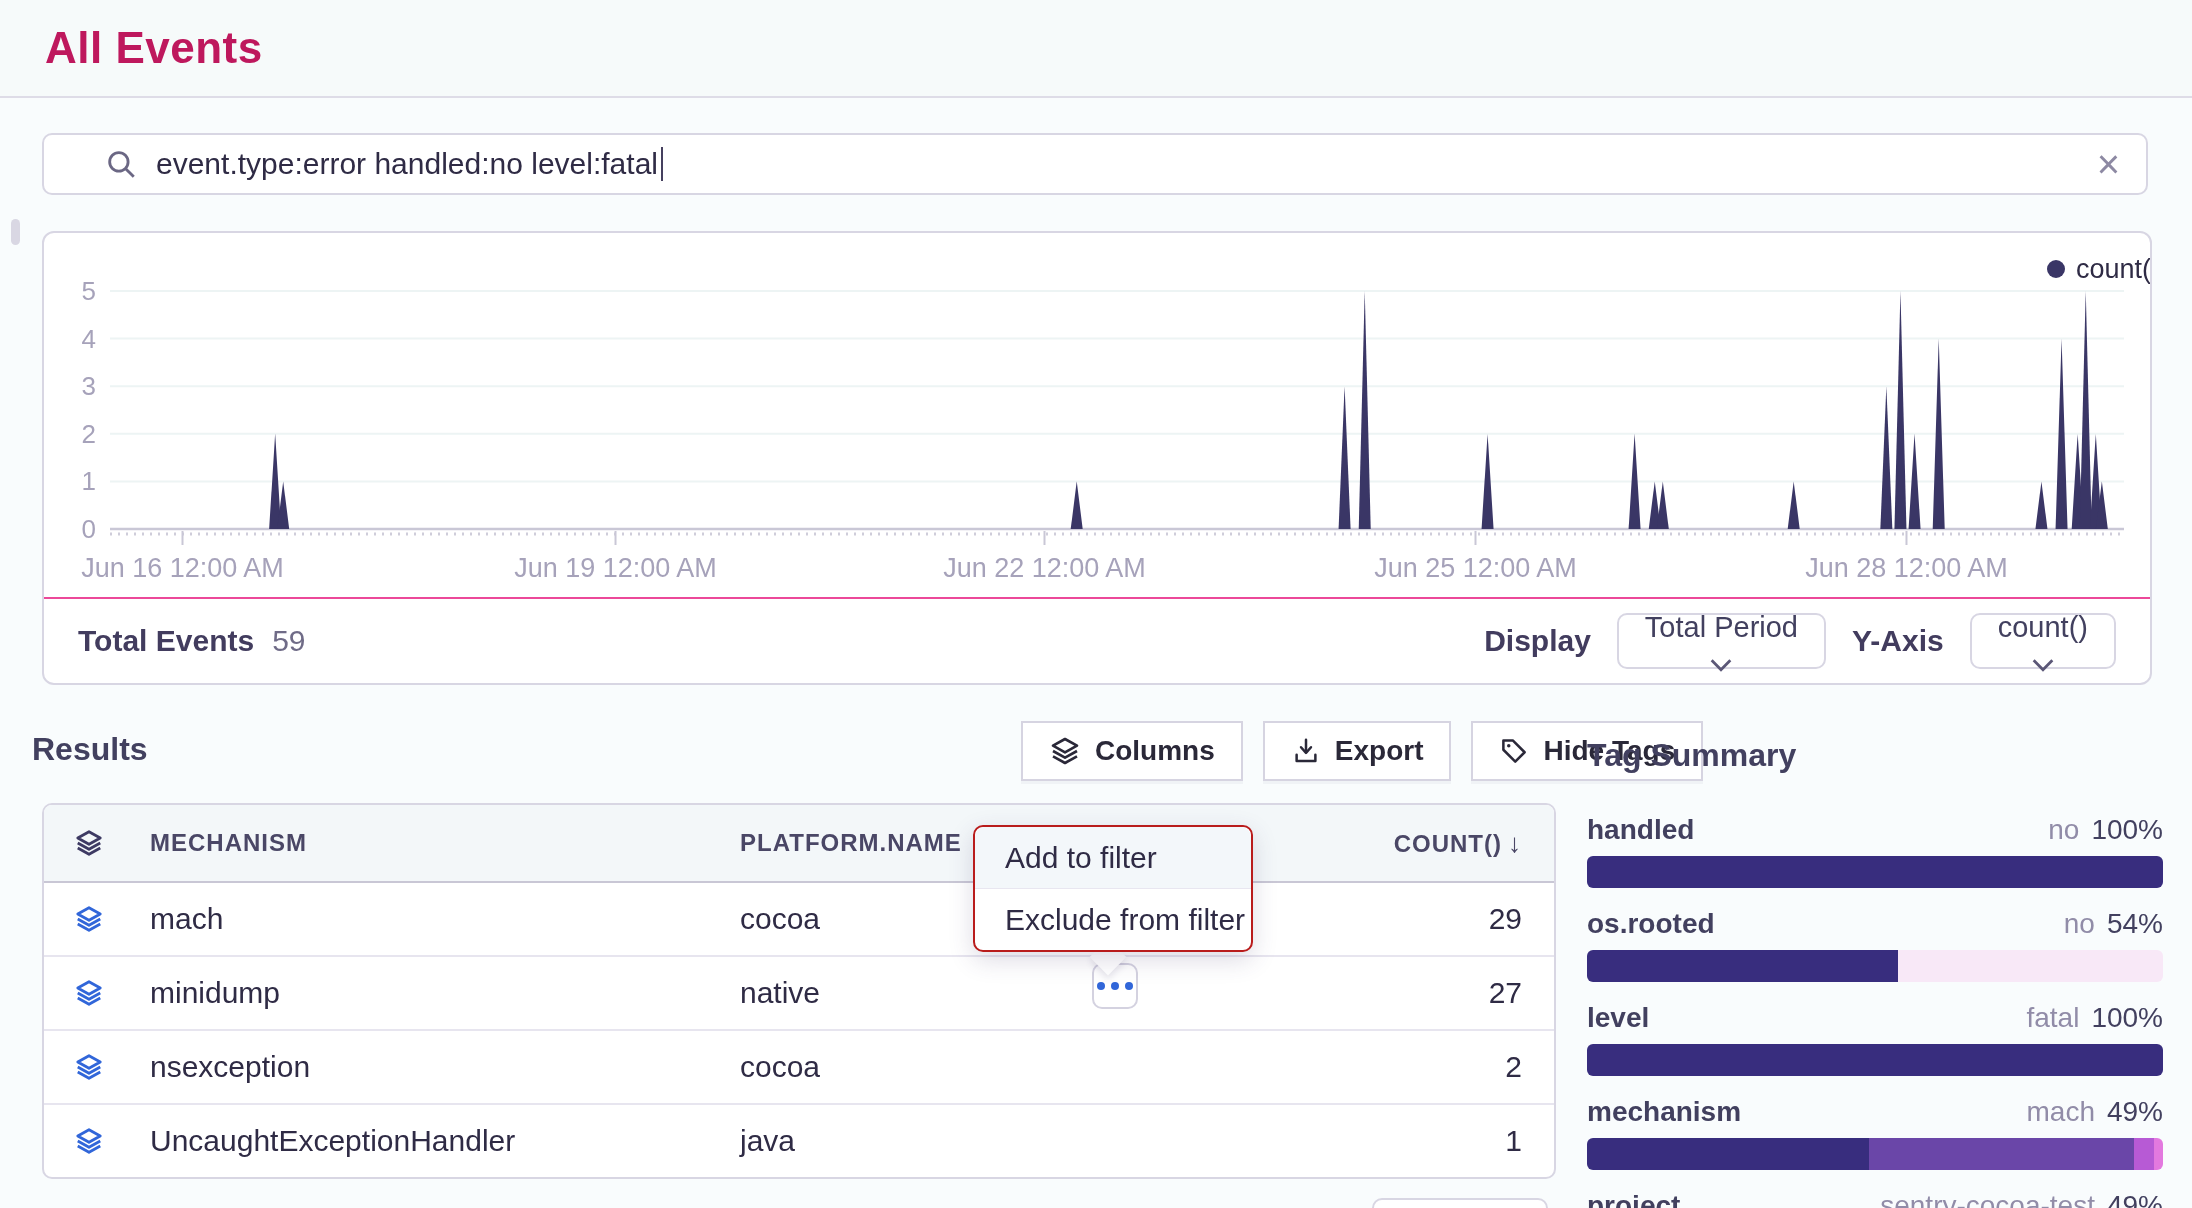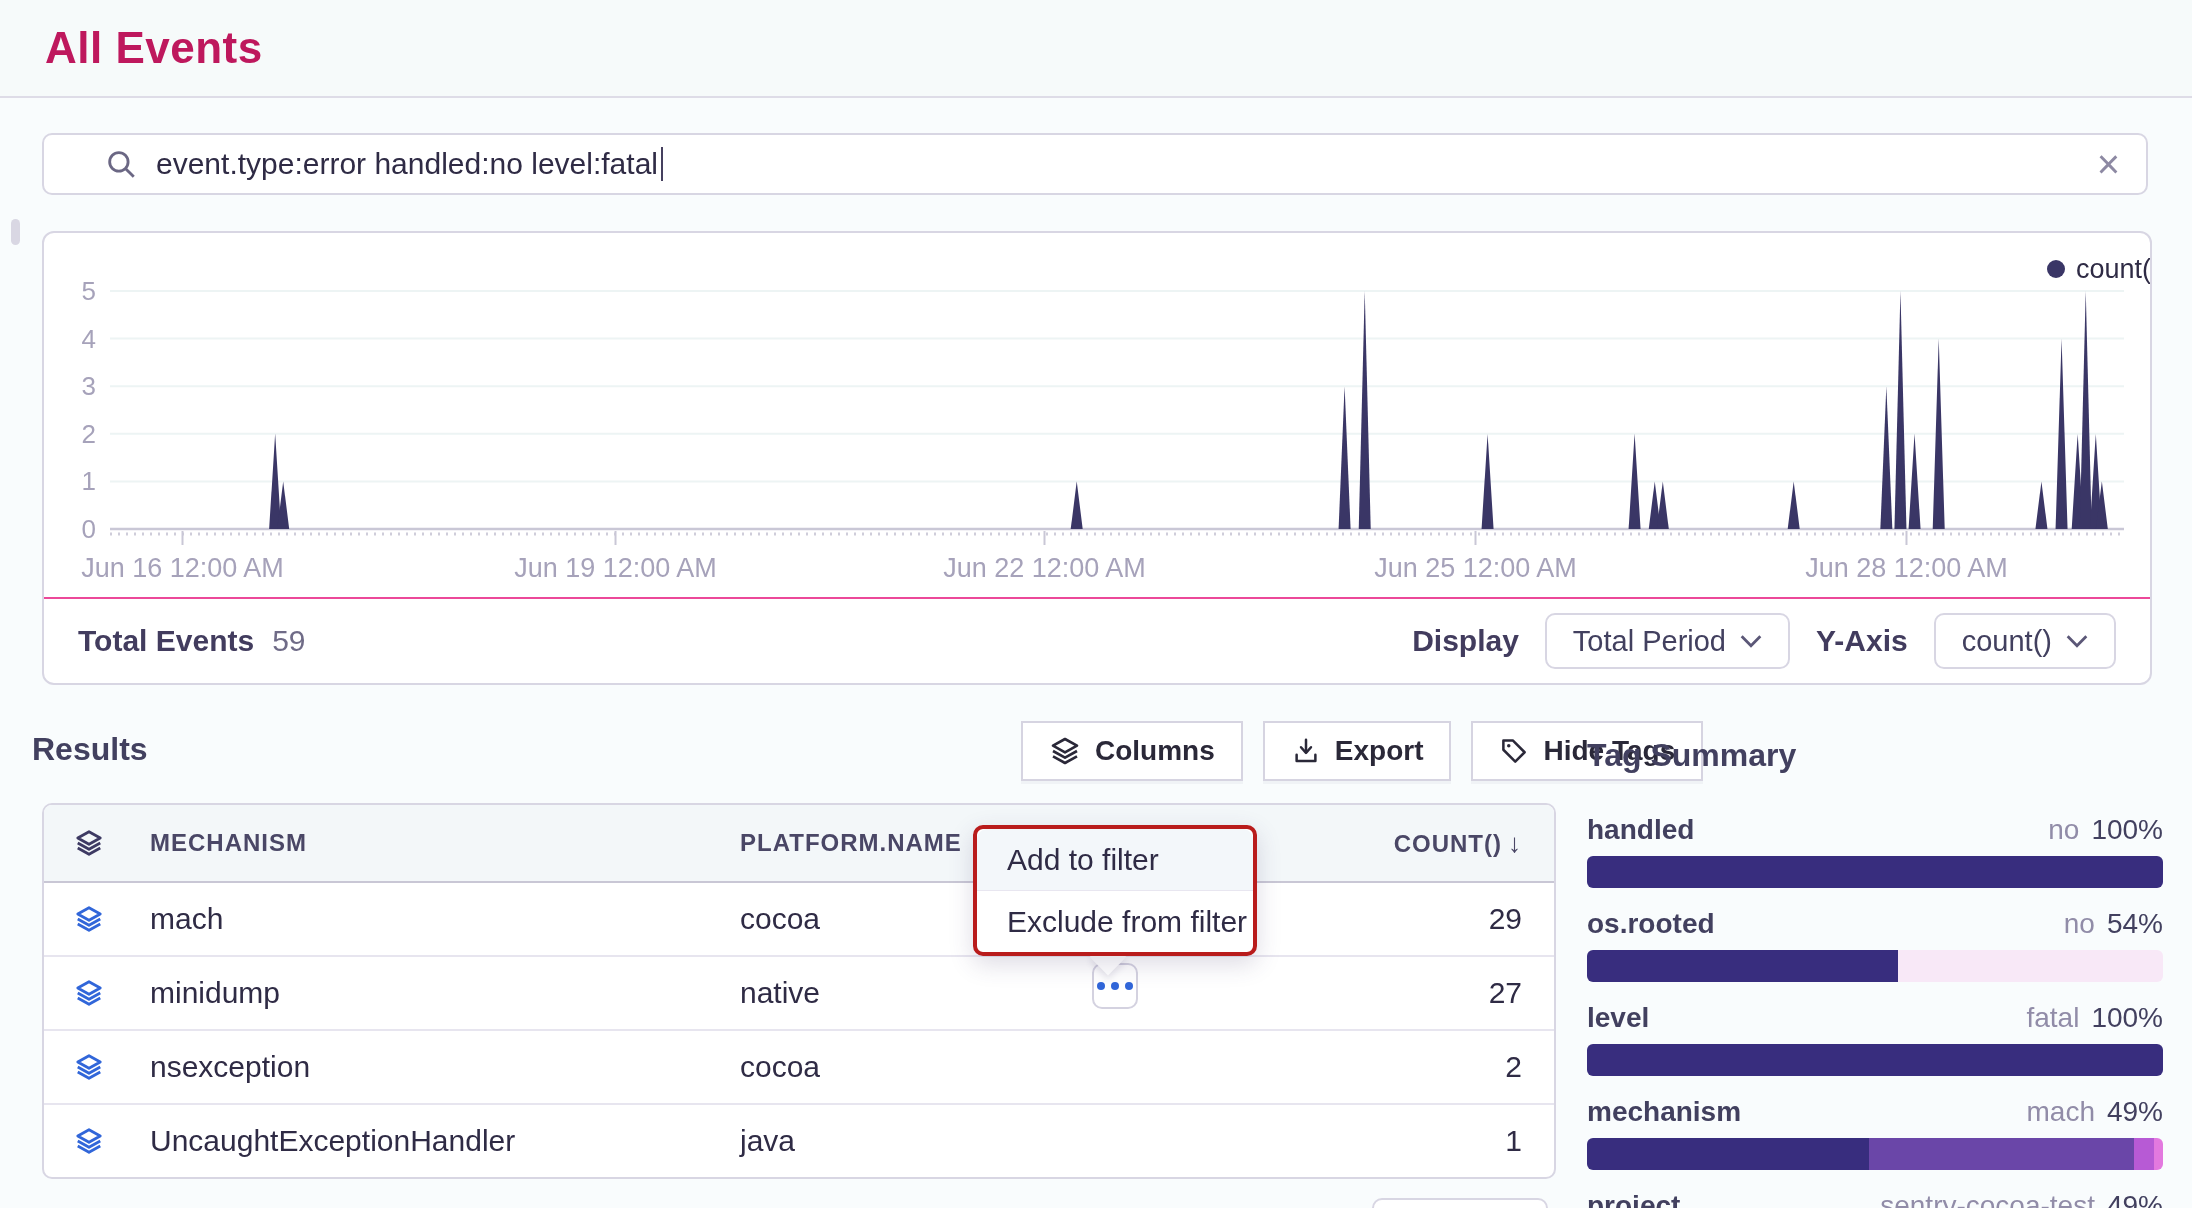--- a/index.html
+++ b/index.html
@@ -22,21 +22,21 @@
   .grip{position:absolute;left:11px;top:219px;width:9px;height:26px;border-radius:5px;background:#d9d7e3;}
   .chart-svg{position:absolute;left:0;top:0;}
   .chart-footer{position:absolute;left:0;bottom:0;width:100%;height:86px;border-top:2px solid #ec4899;
                 display:flex;align-items:center;box-sizing:border-box;padding:0 34px;}
   .tot-label{font-size:30px;font-weight:bold;color:#423c5e;}
   .tot-value{font-size:30px;color:#6f6b87;margin-left:18px;}
   .footer-right{margin-left:auto;display:flex;align-items:center;gap:26px;}
   .ctrl-label{font-size:30px;font-weight:bold;color:#423c5e;}
   .dd-btn{height:56px;background:#fff;border:2px solid #d8d6e3;border-radius:10px;display:flex;
           align-items:center;justify-content:center;gap:14px;font-size:29px;color:#42405f;
-          padding:0 26px;box-sizing:border-box;cursor:pointer;}
+          padding:0 26px;box-sizing:border-box;cursor:pointer;flex-direction:column;}
   .chev{display:flex;}
   
   .results-h{position:absolute;left:32px;top:731px;font-size:32px;font-weight:bold;color:#42405f;}
   .btn-row{position:absolute;left:1021px;top:721px;display:flex;gap:20px;}
   .tool-btn{height:60px;background:#fff;border:2px solid #d6d4e1;border-radius:0;display:flex;
             align-items:center;gap:14px;padding:16px 26px;font-size:28px;font-weight:bold;color:#2a2838;
             box-sizing:border-box;box-shadow:0 3px 0 rgba(80,76,120,.05);cursor:pointer;}
   
   .table-card{position:absolute;left:42px;top:803px;width:1514px;background:#fff;
               border:2px solid #d8d6e3;border-radius:10px;box-sizing:border-box;}
@@ -45,21 +45,21 @@
   .t-row{display:flex;align-items:center;height:72px;border-top:2px solid #e7e5ef;}
   .t-row:first-of-type{border-top:none;}
   .c-icon{width:64px;padding-left:30px;display:flex;align-items:center;}
   .c-mech{width:590px;padding-left:12px;}
   .c-plat{flex:1;}
   .c-count{width:210px;text-align:right;padding-right:32px;}
   .h-cell{font-size:24px;font-weight:bold;letter-spacing:1px;color:#4a4766;}
   .d-cell{font-size:30px;color:#2f2b45;}
   .sort-arrow{font-size:26px;color:#4a4766;margin-left:6px;}
   
-  .menu{position:absolute;left:973px;top:825px;width:276px;background:#fff;border:4px solid #b91c1c;
+  .menu{position:absolute;left:973px;top:825px;width:276px;background:#fff;border:2px solid #b91c1c;
         border-radius:10px;box-shadow:0 8px 24px rgba(64,58,107,.18);z-index:30;}
   .menu-item{height:61px;display:flex;align-items:center;padding-left:30px;font-size:30px;color:#2f2b45;cursor:pointer;}
   .menu-item.hov{background:#f3f7fa;border-radius:10px 10px 0 0;}
   .menu-div{height:1px;background:#e8e6f0;}
   .menu-caret{position:absolute;left:1095px;top:944px;width:26px;height:26px;background:#fff;
               transform:rotate(45deg);box-shadow:3px 3px 6px rgba(64,58,107,.12);z-index:29;}
   .dots-btn{position:absolute;left:1092px;top:963px;width:46px;height:46px;background:#fff;
             border:2px solid #d4d2e0;border-radius:10px;display:flex;align-items:center;justify-content:center;
             gap:6px;box-sizing:border-box;z-index:28;cursor:pointer;}
   .dot{width:8px;height:8px;border-radius:50%;background:#3166d9;}

